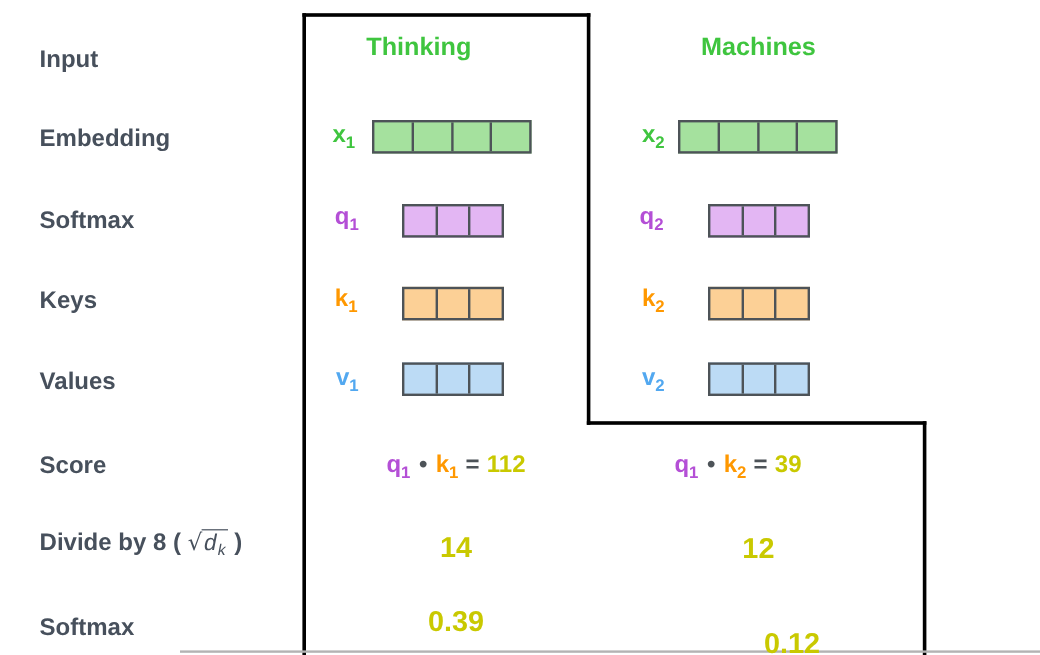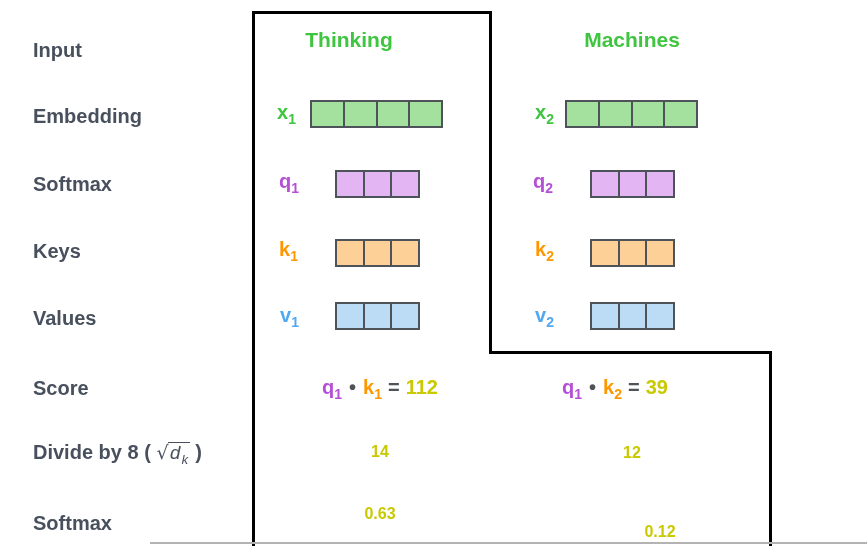--- a/index.html
+++ b/index.html
@@ -36,21 +36,21 @@
   .vector.embedding{background:var(--embedding-fill,#a5e19e);}
   .vector.query{background:var(--query-fill,#e3b6f3);}
   .vector.key{background:var(--key-fill,#fcd096);}
   .vector.value{background:var(--value-fill,#bcdbf5);}
   .scoreline{
     position:absolute;font-size:20px;font-weight:700;text-align:center;white-space:nowrap;
   }
   .scoreline .dot{margin:0 7px;}
   .scoreline .eq{margin:0 6px;}
   .valueline{
-    position:absolute;font-size:16px;font-weight:700;text-align:center;
+    position:absolute;font-size:24px;font-weight:700;text-align:center;
     color:var(--score-yellow,#c9c900);white-space:nowrap;
   }
   .artifact-line{position:absolute;background:#b3b3b3;}
 </style>
 </head>
 <body>
 
 <div class="canvas">
 
   <div class="bline" style="left:252px;top:11px;width:3px;height:535px;"></div>
@@ -137,16 +137,16 @@
   <div class="scoreline" style="left:272px;top:376px;width:216px;">
     <span class="purple-t"><span>q</span><sub>1</sub></span><span class="dot dark-t">•</span><span class="orange-t"><span>k</span><sub>1</sub></span><span class="eq dark-t">=</span><span class="yellow-t">112</span>
   </div>
   <div class="scoreline" style="left:507px;top:376px;width:216px;">
     <span class="purple-t"><span>q</span><sub>1</sub></span><span class="dot dark-t">•</span><span class="orange-t"><span>k</span><sub>2</sub></span><span class="eq dark-t">=</span><span class="yellow-t">39</span>
   </div>
 
   <div class="valueline" style="left:272px;top:443px;width:216px;">14</div>
   <div class="valueline" style="left:524px;top:444px;width:216px;">12</div>
 
-  <div class="valueline" style="left:272px;top:505px;width:216px;">0.63</div>
+  <div class="valueline" style="left:272px;top:505px;width:216px;">0.39</div>
   <div class="valueline" style="left:552px;top:507px;width:216px;margin-top:16px;">0.12</div>
 
 </div>
 
 </body></html>

